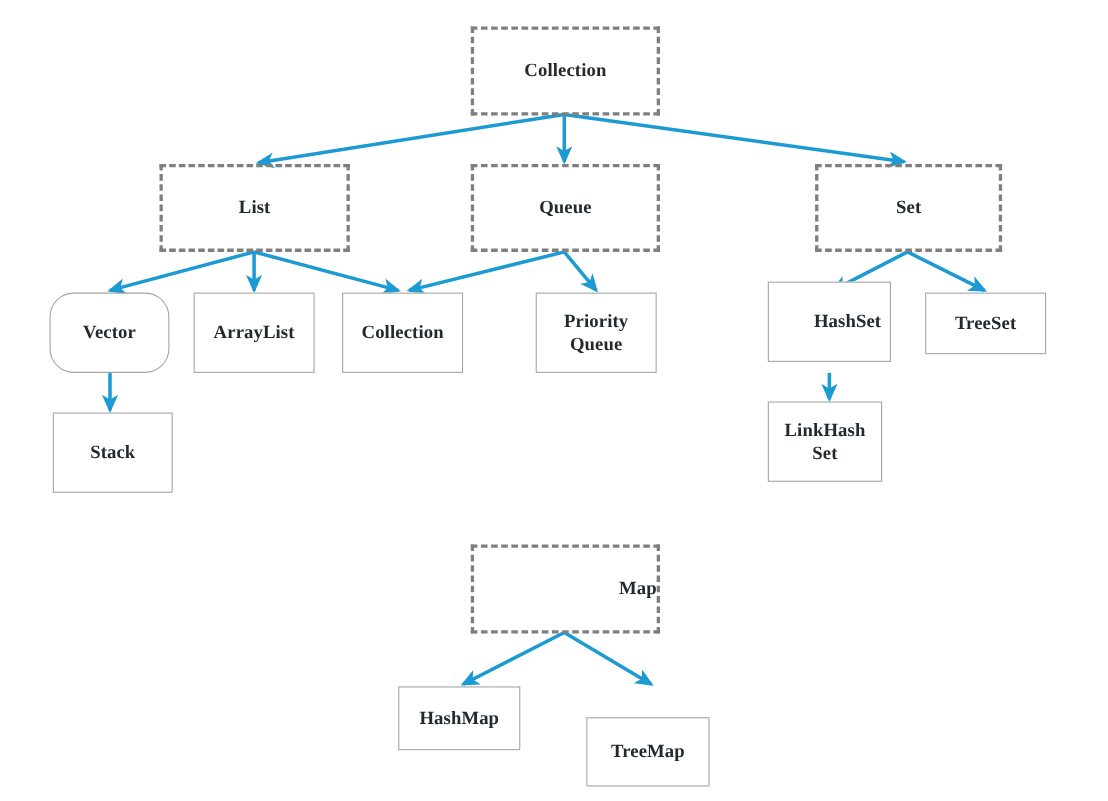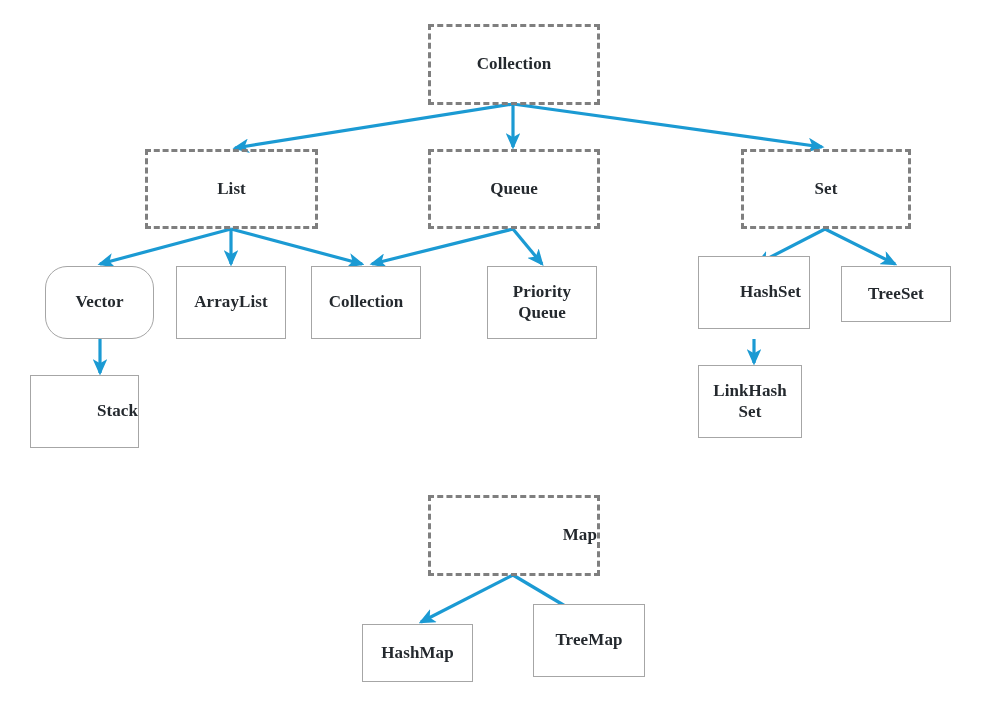--- a/index.html
+++ b/index.html
@@ -116,34 +116,34 @@
   </div>
 
   <div class="node cls" style="left: 698px; top: 256px; width: 112px; height: 73px; padding-left: 33px;">
     <span class="label">HashSet</span>
   </div>
 
   <div class="node cls" style="left: 841px; top: 266px; width: 110px; height: 56px;">
     <span class="label">TreeSet</span>
   </div>
 
-  <div class="node cls" style="left: 30px; top: 375px; width: 109px; height: 73px; justify-content: flex-end;">
+  <div class="node cls" style="left: 48px; top: 375px; width: 109px; height: 73px;">
     <span class="label">Stack</span>
   </div>
 
   <div class="node cls" style="left: 698px; top: 365px; width: 104px; height: 73px;">
     <span class="label">LinkHash
 Set</span>
   </div>
 
   <div class="node iface" style="left: 428px; top: 495px; width: 172px; height: 81px; justify-content: flex-end;">
     <span class="label">Map</span>
   </div>
 
   <div class="node cls" style="left: 362px; top: 624px; width: 111px; height: 58px;">
     <span class="label">HashMap</span>
   </div>
 
-  <div class="node cls" style="left: 533px; top: 604px; width: 112px; height: 73px;">
+  <div class="node cls" style="left: 533px; top: 652px; width: 112px; height: 63px;">
     <span class="label">TreeMap</span>
   </div>
 
 </div>
 
 </body></html>

